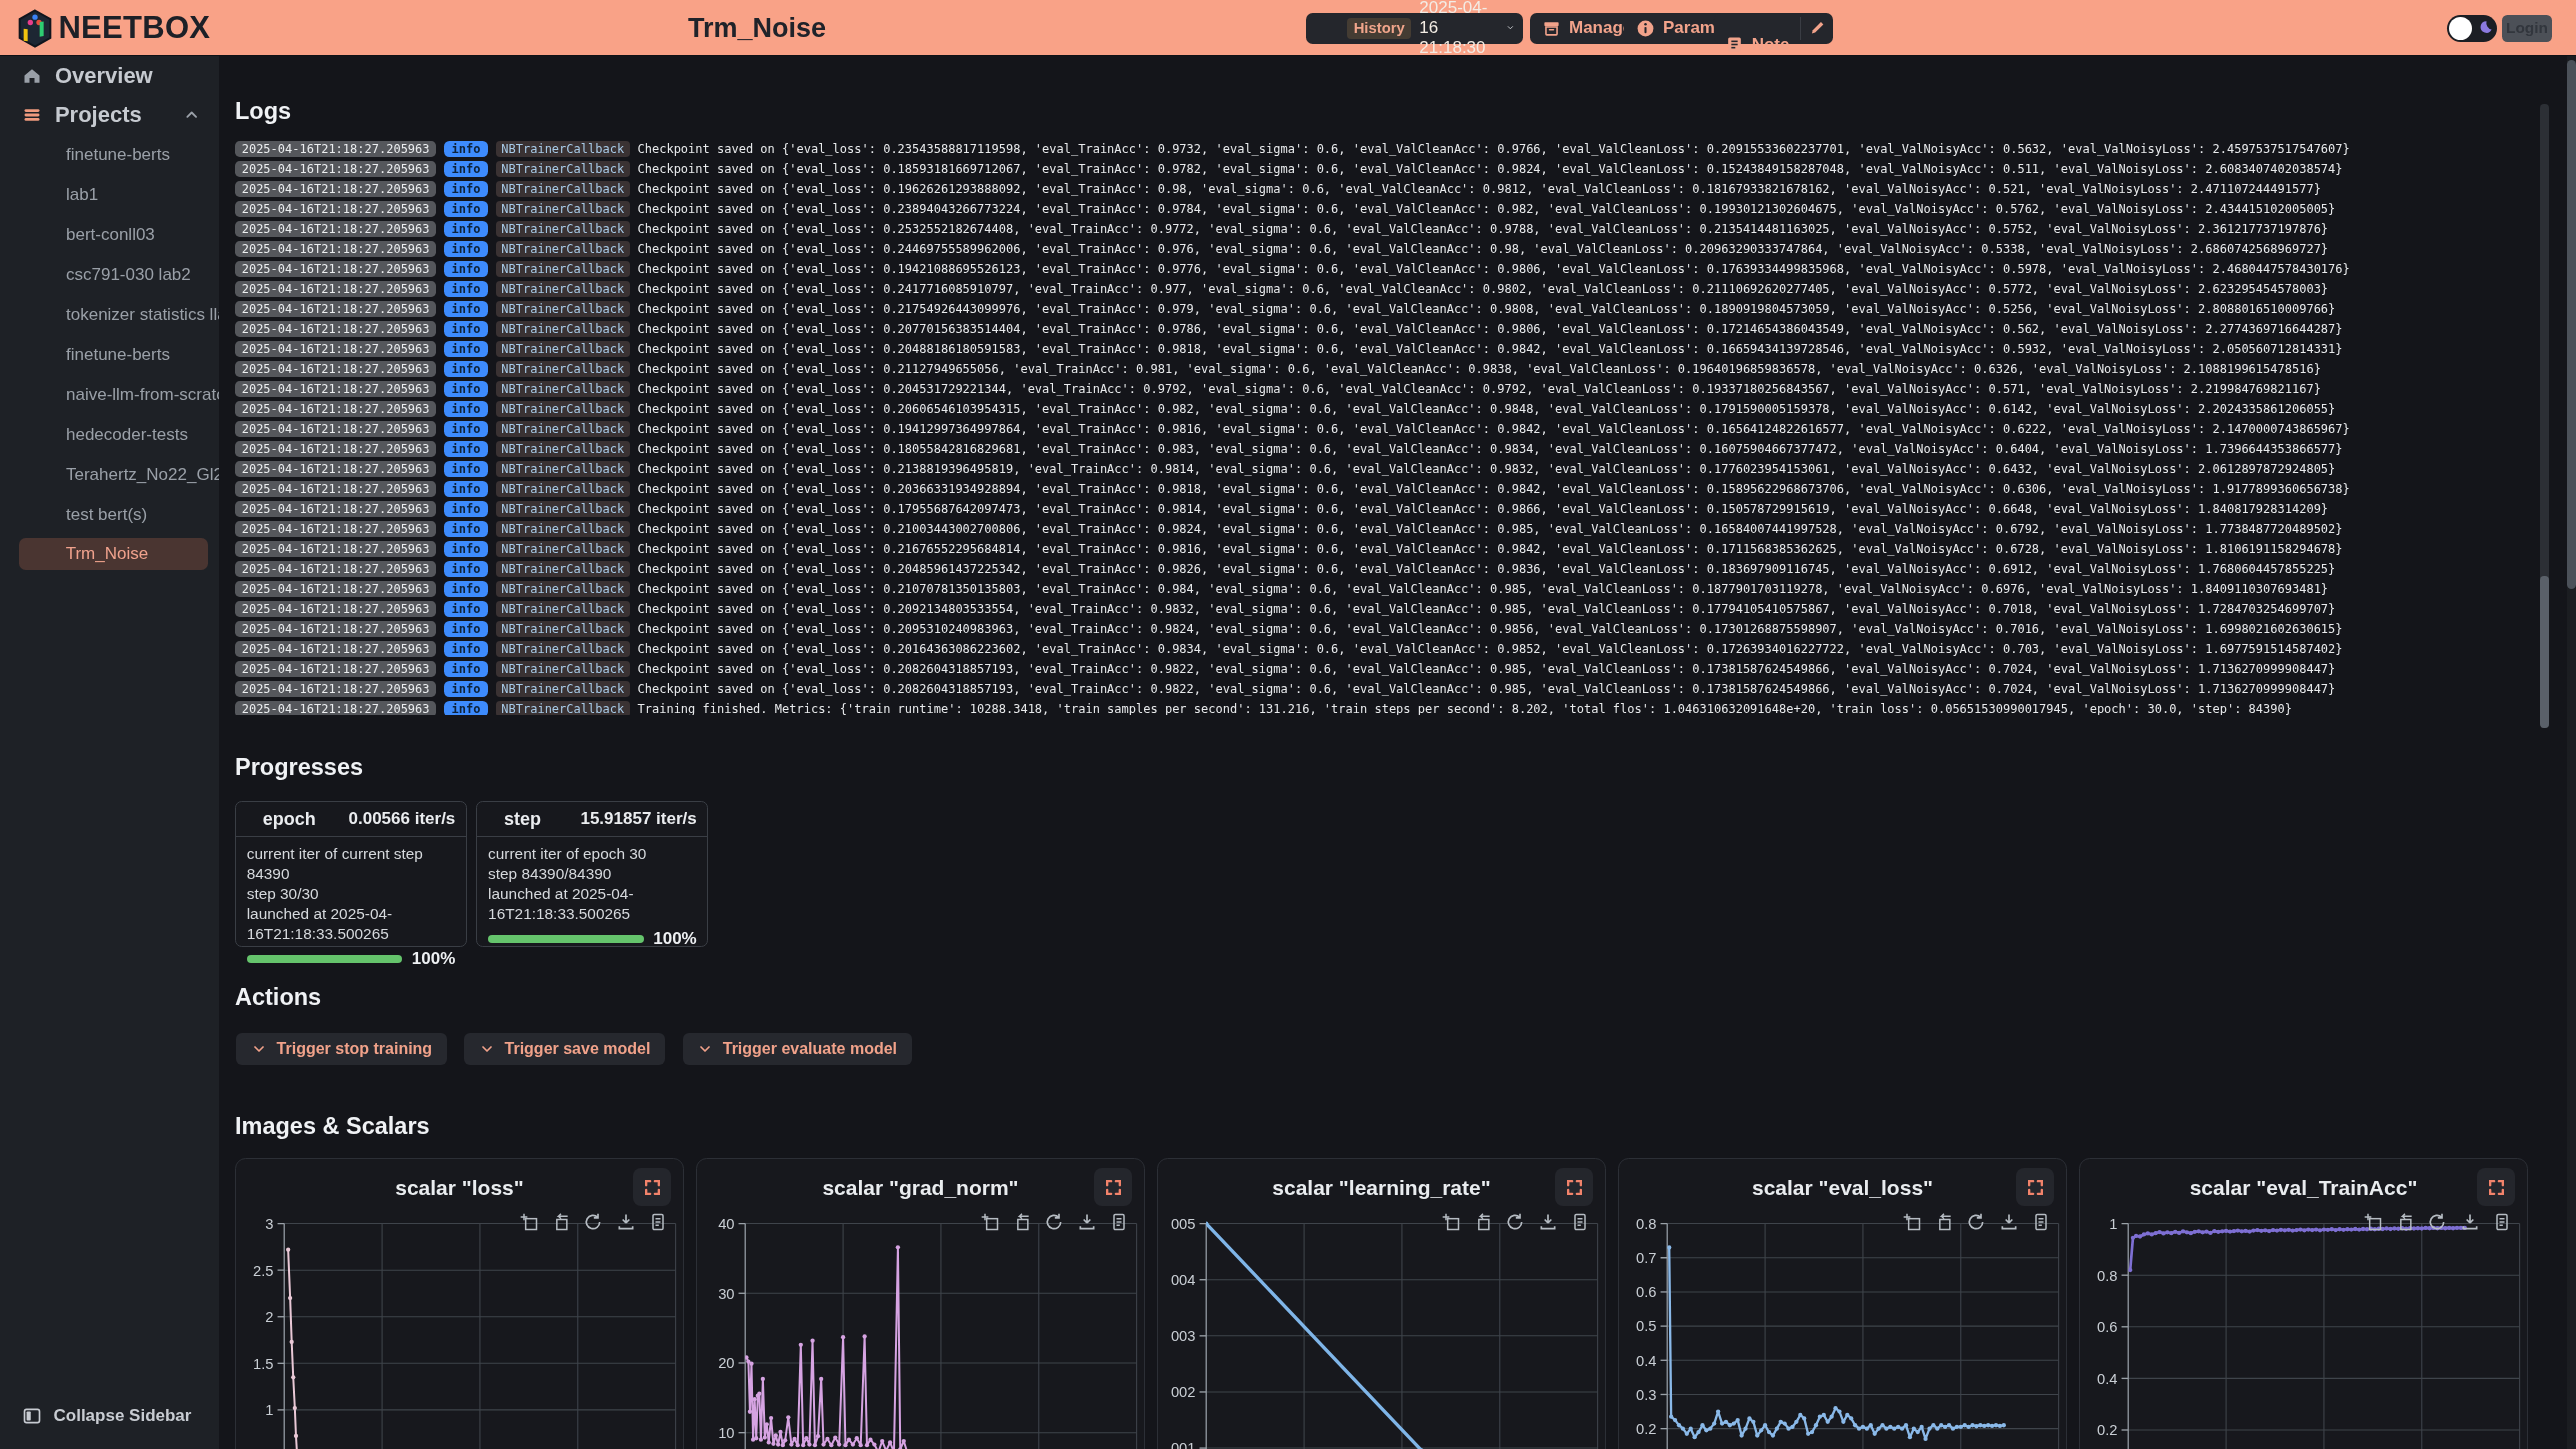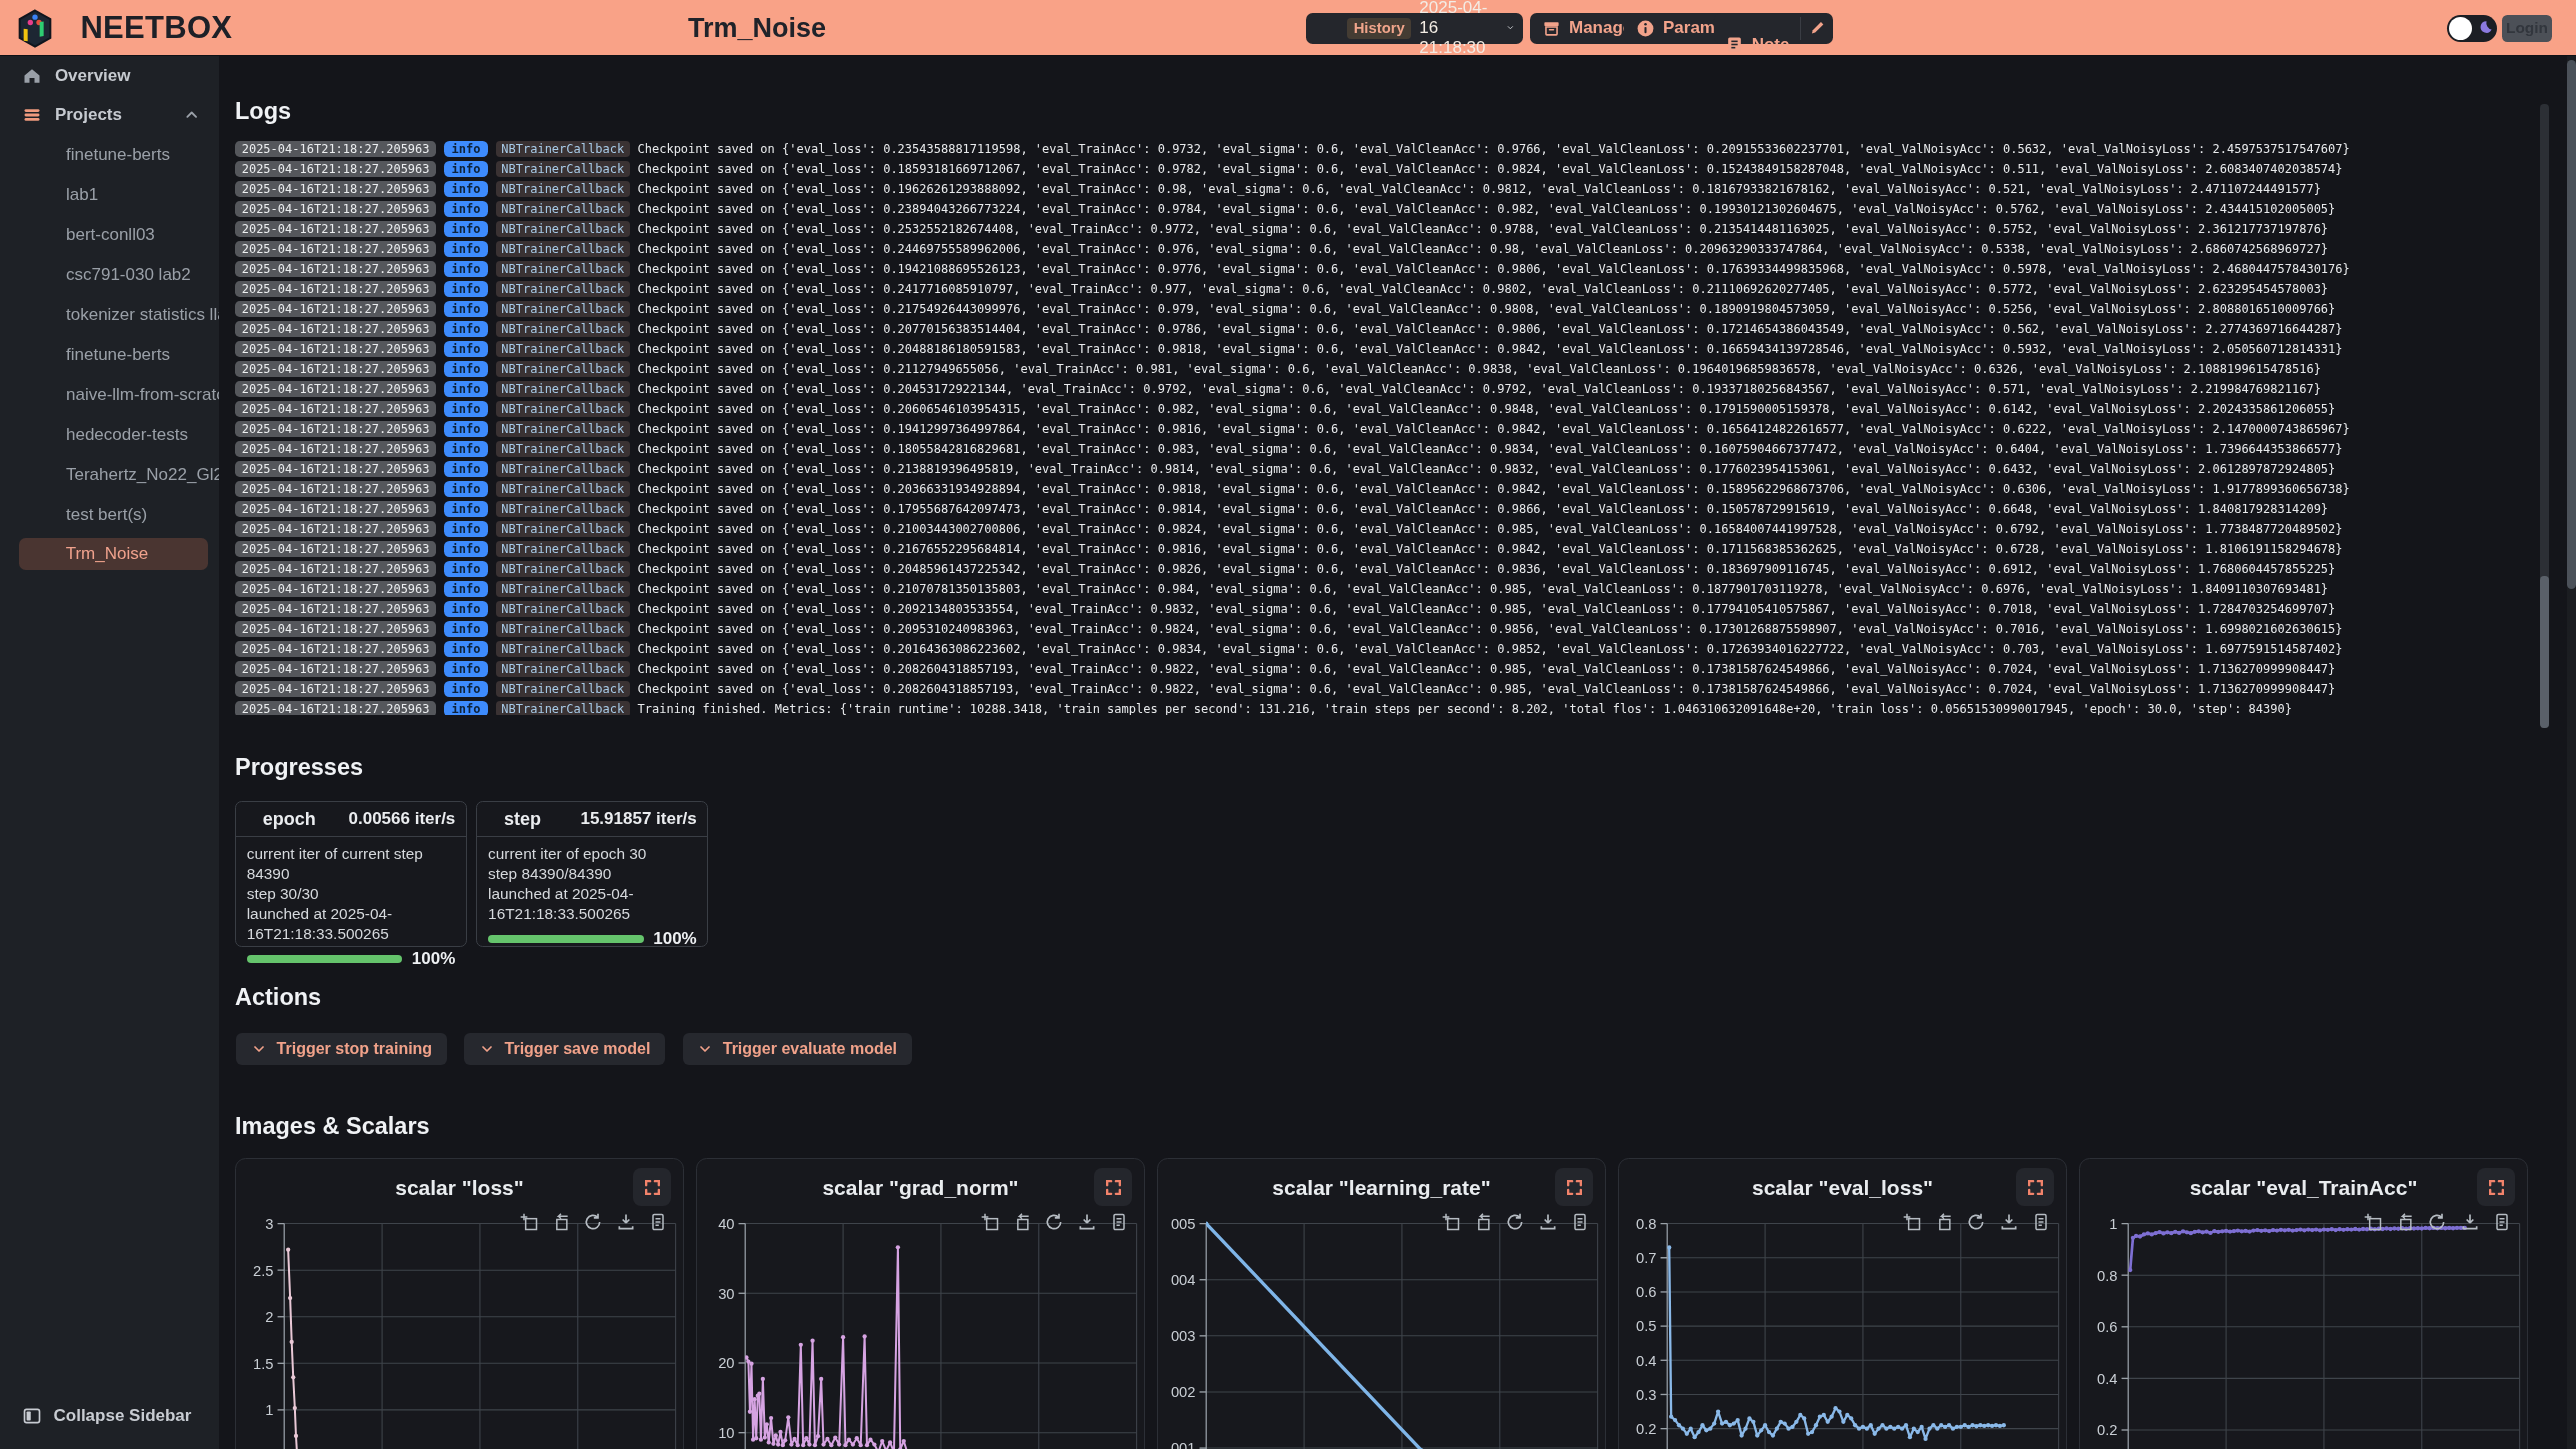--- a/index.html
+++ b/index.html
@@ -3,21 +3,21 @@
 <meta charset="utf-8">
 <style>
   * { margin:0; padding:0; box-sizing:border-box; }
   html,body { width:2576px; height:1449px; overflow:hidden; background:#14151a;
     font-family:"Liberation Sans", sans-serif; }
   .page { position:relative; width:2576px; height:1449px; }
 
   
   .header { position:absolute; left:0; top:0; width:2576px; height:56px;
     background:#f9a287; border-bottom:1.3px solid #101116; z-index:10; }
-  .brand { position:absolute; left:17.4px; top:0; height:56px; display:flex; align-items:center; gap:27px; }
+  .brand { position:absolute; left:17.4px; top:0; height:56px; display:flex; align-items:center; gap:5px; }
   .brand-name { font-size:31px; font-weight:800; color:#1d2027; letter-spacing:0.3px; }
   .page-title { position:absolute; left:688px; top:0; height:56px; display:flex; align-items:center;
     font-size:27px; font-weight:700; color:#20232a; }
   .hbtn { position:absolute; top:12.7px; height:31px; background:#24262c; border-radius:6.7px;
     display:flex; align-items:center; gap:8px; padding:0 12px; color:#f2a38b;
     font-size:17px; font-weight:700; cursor:pointer; }
   .history-pill { position:absolute; left:1306px; top:12.7px; width:217px; height:31px; background:#24262c;
     border-radius:6.7px; display:flex; align-items:center; gap:8px; padding:0 8px; }
   .history-badge { background:#443c33; color:#f0a58b; font-size:14.8px; font-weight:700;
     padding:2.7px 6.7px; border-radius:4px;margin-left:33px; }
@@ -32,21 +32,21 @@
     border-radius:13.4px; display:flex; align-items:center; cursor:pointer; }
   .knob { position:absolute; left:2px; top:2px; width:23px; height:23px; border-radius:50%; background:#ffffff; }
   .moon-wrap { position:absolute; right:4px; top:4.7px; }
   .login-btn { position:absolute; left:2502px; top:14.8px; width:50px; height:27px; background:#4c5057;
     border-radius:5.4px; color:#32363d; font-size:15.4px; font-weight:700; display:flex;
     align-items:center; justify-content:center; cursor:pointer; }
 
   
   .sidebar { position:absolute; left:0; top:56px; width:219px; height:1393px; background:#1e2126; }
   .side-row { display:flex; align-items:center; gap:13.4px; height:39px; padding-left:21.5px; cursor:pointer; }
-  .side-row .lbl { font-size:17px; font-weight:700; color:#c6cad0;text-align:center; }
+  .side-row .lbl { font-size:22px; font-weight:700; color:#c6cad0;text-align:center; }
   .projects-row { position:relative; }
   .projects-row .chev { position:absolute; right:19px; }
   .proj-list { margin-top:1.3px;margin-left:8px; }
   .proj-item { height:40px; display:flex; align-items:center; padding-left:58px; font-size:17px;
     color:#9aa0a8; cursor:pointer; white-space:nowrap; overflow:hidden; text-overflow:ellipsis; }
   .proj-item.selected { margin:2.7px 10.7px; padding-left:47px; height:32px; background:#4a3531;
     border-radius:6.7px; color:#f0a28d; }
   .collapse-row { position:absolute; left:0; bottom:16px; display:flex; align-items:center; gap:12px;
     padding-left:21.5px; height:35px; cursor:pointer; }
   .collapse-row .lbl { font-size:17px; font-weight:700; color:#c8ccd2; }

